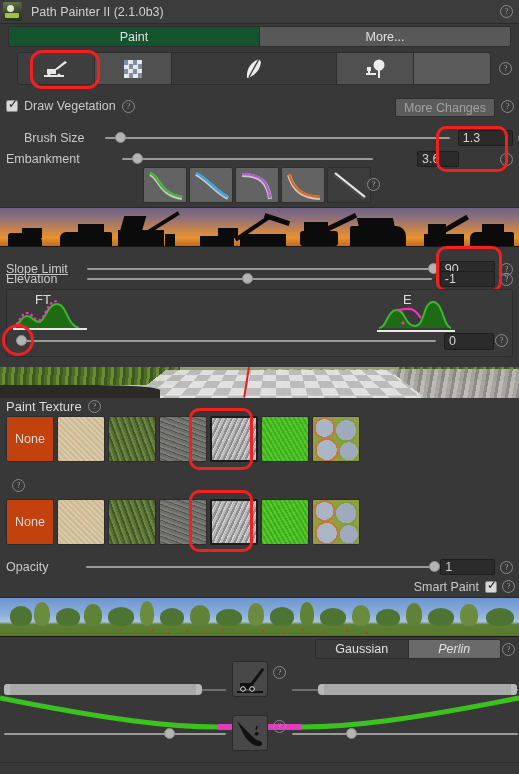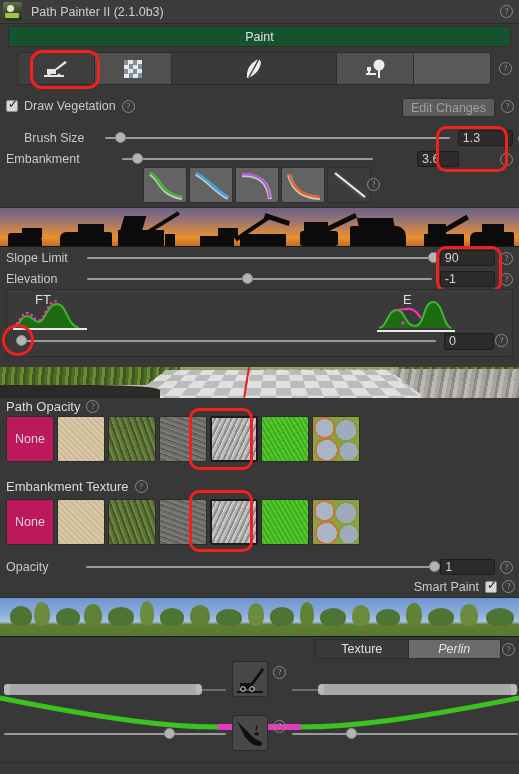--- a/index.html
+++ b/index.html
@@ -163,21 +163,21 @@
   }
   .histpanel .help-q{ position:absolute; right:4px; top:44px; }
 
   
   .swatches{ position:absolute; display:flex; gap:3px; }
   .sw{
     width:48px;height:46px;border:1px solid #2c2c2c;border-radius:2px;
     display:flex;align-items:center;justify-content:center;
     color:#d8d8d8;font-size:12.5px; position:relative; overflow:hidden;
   }
-  .sw.none{ background:#be185d; }
+  .sw.none{ background:#c2410c; }
   .sw.sel{ border:2px solid #1b1b1b; }
   .tx-sand{ background:
      repeating-linear-gradient(45deg,#d9c9a6 0 2px,#cbb993 2px 4px),
      radial-gradient(circle at 30% 40%, #e4d6b5, #c9b791); }
   .tx-grass{ background:
      repeating-linear-gradient(70deg,#5b7235 0 2px,#44562a 2px 4px,#6c8640 4px 6px),
      #4e6330; }
   .tx-gravel{ background:
      repeating-linear-gradient(20deg,#6d6d6a 0 2px,#565653 2px 3px,#7b7b77 3px 5px),
      radial-gradient(circle at 60% 30%, #8a8a85, #5a5a57); }
@@ -229,20 +229,21 @@
 <div class="root">
 
   <div class="titlebar">
     <div class="title-logo"></div>
     <div class="title-text">Path Painter II (2.1.0b3)</div>
     <div class="help-q">?</div>
   </div>
 
   <div class="tabs">
     <div class="tab active">Paint</div>
+    <div class="tab">More...</div>
   </div>
 
   <div class="modebar">
     <div class="mode m1">
       <svg width="30" height="20" viewBox="0 0 30 20">
         <path d="M3 16 h20 v2 H3z M6 10 h9 v5 H6z M14 10 L24 2 l2 1.5 L16 11z" fill="#e6e6e6"></path>
         <circle cx="8" cy="16" r="1.6" fill="#e6e6e6"></circle>
           <circle cx="18" cy="16" r="1.6" fill="#e6e6e6"></circle>
       </svg>
     </div>
@@ -269,21 +270,21 @@
     </div>
     <div class="help-q">?</div>
   </div>
   <div class="redring" style="left:30px; top:50px; width:70px; height:39px;"></div>
 
   <div class="row" style="left:6px; top:99px;">
     <div class="chk"></div>
     <span class="lbl" style="margin-left:6px;">Draw Vegetation</span>
     <span class="help-q" style="margin-left:6px;">?</span>
   </div>
-  <div class="btn-grey" style="position:absolute; right:24px; top:98px;">Edit Changes</div>
+  <div class="btn-grey" style="position:absolute; right:24px; top:98px;">More Changes</div>
   <div class="help-q" style="position:absolute; right:5px; top:100px;">?</div>
 
   <div class="row" style="left:24px; top:130px; width:507px;">
     <span class="lbl" style="width:76px;">Brush Size</span>
     <div class="strack" style="width:350px; margin-left:6px;">
       <div class="sknob" style="left:3%;"></div>
     </div>
     <div class="numfield" style="margin-left:8px;">1.3</div>
     <span class="help-q" style="margin-left:5px;">?</span>
   </div>
@@ -351,21 +352,21 @@
     <div class="mach" style="left:320px;bottom:20px;width:38px; height:5px; transform:rotate(-26deg);"></div>
     <div class="mach" style="left:350px;bottom:0; width:56px; height:20px; border-radius:2px 10px 0 0;"></div>
     <div class="mach" style="left:358px;bottom:18px;width:36px; height:10px; transform:skewX(12deg);"></div>
     <div class="mach" style="left:424px;bottom:0; width:40px; height:12px;"></div>
     <div class="mach" style="left:428px;bottom:10px;width:18px; height:12px;"></div>
     <div class="mach" style="left:436px;bottom:18px;width:34px; height:5px; transform:rotate(-30deg);"></div>
     <div class="mach" style="left:470px;bottom:0; width:44px; height:14px; border-radius:6px 2px 0 0;"></div>
     <div class="mach" style="left:482px;bottom:12px;width:22px; height:10px;"></div>
   </div>
 
-  <div class="row" style="left:6px; top:250px; width:507px;">
+  <div class="row" style="left:6px; top:261px; width:507px;text-decoration:underline;">
     <span class="lbl" style="width:76px;">Slope Limit</span>
     <div class="strack" style="width:350px; margin-left:6px;">
       <div class="sknob" style="left:99%;"></div>
     </div>
     <div class="numfield" style="margin-left:8px;">90</div>
     <span class="help-q" style="margin-left:5px;">?</span>
   </div>
 
   <div class="row" style="left:6px; top:271px; width:507px;">
     <span class="lbl" style="width:76px;">Elevation</span>
@@ -408,36 +409,35 @@
   <div class="banner banner-road">
     <div class="road-grass"></div>
     <div class="road-grass2"></div>
     <div class="road-rock"></div>
     <div class="road-checker"></div>
     <div class="road-dark"></div>
     <div class="road-redline"></div>
   </div>
 
   <div class="row" style="left:6px; top:399px;">
-    <span class="lbl" style="font-size:13px;color:#dadada;">Path Opacity</span>
+    <span class="lbl" style="font-size:13px;color:#dadada;">Paint Texture</span>
     <span class="help-q" style="margin-left:6px;">?</span>
   </div>
   <div class="swatches" style="left:6px; top:416px;">
     <div class="sw none">None</div>
     <div class="sw tx-sand"></div>
     <div class="sw tx-grass"></div>
     <div class="sw tx-gravel"></div>
     <div class="sw tx-rock sel"></div>
     <div class="sw tx-green"></div>
     <div class="sw tx-cobble"></div>
   </div>
   <div class="redring" style="left:189px; top:408px; width:64px; height:62px; border-radius:10px;"></div>
 
   <div class="row" style="left:6px; top:479px;">
-    <span class="lbl" style="font-size:13px;color:#dadada;">Embankment Texture</span>
     <span class="help-q" style="margin-left:6px;">?</span>
   </div>
   <div class="swatches" style="left:6px; top:499px;">
     <div class="sw none">None</div>
     <div class="sw tx-sand"></div>
     <div class="sw tx-grass"></div>
     <div class="sw tx-gravel"></div>
     <div class="sw tx-rock sel"></div>
     <div class="sw tx-green"></div>
     <div class="sw tx-cobble"></div>
@@ -489,21 +489,21 @@
       <div class="poppy" style="left:242px;top:33px;"></div>
     <div class="poppy" style="left:262px;top:32px;"></div>
       <div class="poppy" style="left:282px;top:34px;"></div>
     <div class="poppy" style="left:302px;top:31px;"></div>
       <div class="poppy" style="left:324px;top:33px;"></div>
     <div class="poppy" style="left:346px;top:32px;"></div>
       <div class="poppy" style="left:366px;top:34px;"></div>
   </div>
 
   <div class="gp-toggle">
-    <div class="gp off">Texture</div>
+    <div class="gp off">Gaussian</div>
     <div class="gp on">Perlin</div>
   </div>
   <div class="help-q" style="position:absolute; right:4px; top:643px;">?</div>
 
   <div class="iconbtn" style="left:232px; top:661px;">
     <svg width="34" height="34" viewBox="0 0 34 34">
       <path d="M4 29 h26 v2 H4z" fill="#111"></path>
       <path d="M7 21 h13 v6 H7z" fill="#111"></path>
       <path d="M17 22 L29 6 l2.4 1.6 L19.4 24z" fill="#111"></path>
       <circle cx="10" cy="27" r="2.3" fill="#111" stroke="#e4e4e4" stroke-width="1"></circle>

